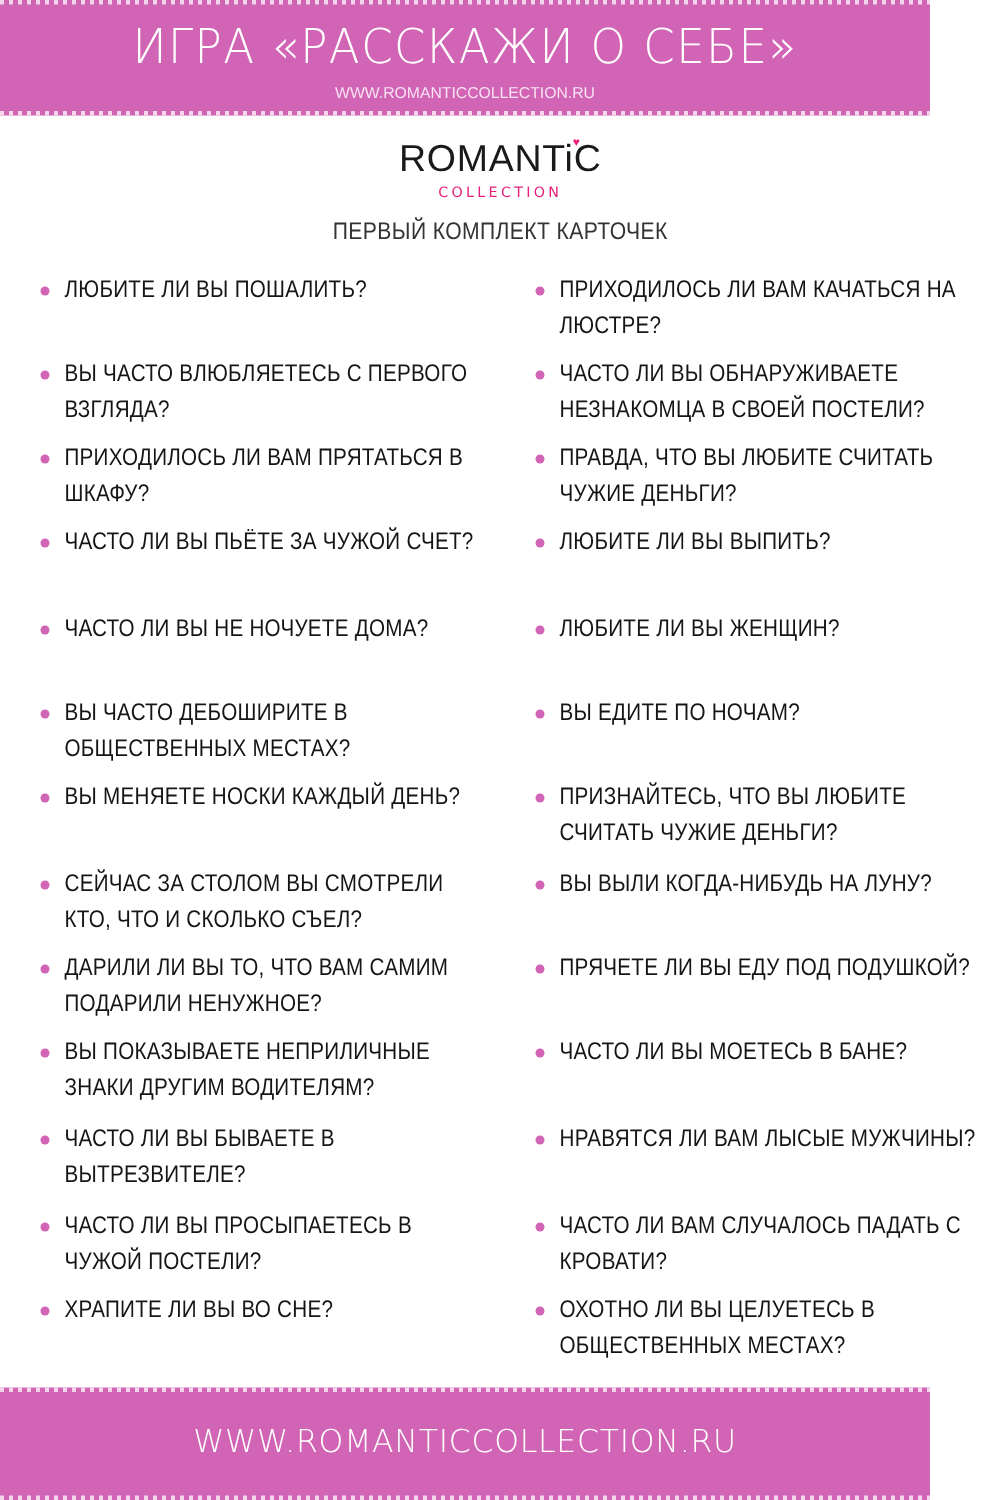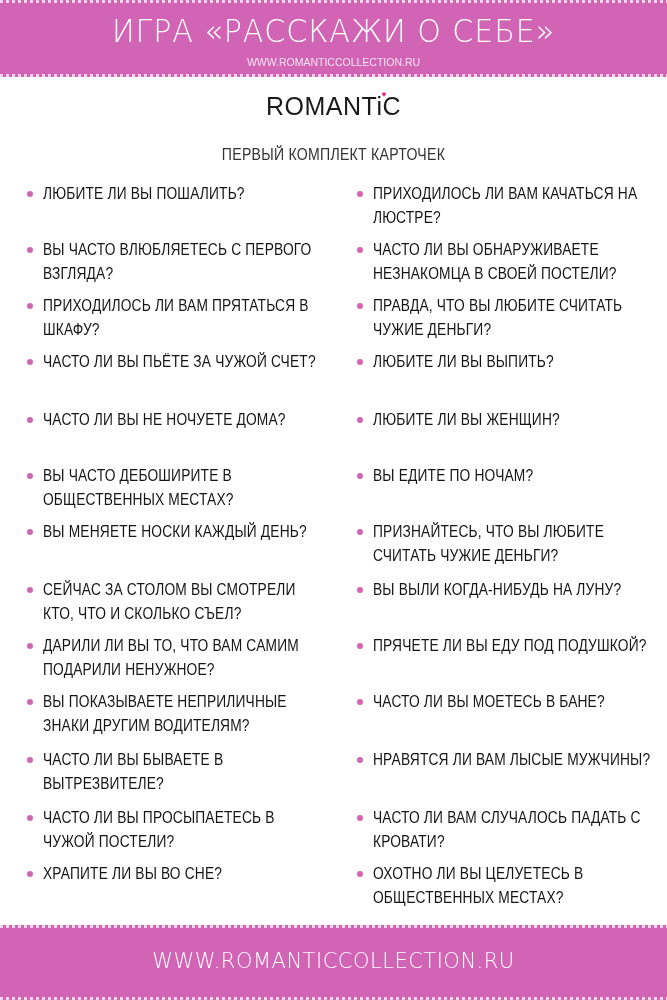--- a/index.html
+++ b/index.html
@@ -1,20 +1,20 @@
 <!DOCTYPE html>
 <html><head>
   <meta charset="utf-8">
   <style>
     * { box-sizing: border-box; margin: 0; padding: 0; }
     html, body { width: 667px; height: 1000px; background: #ffffff; overflow: hidden; }
     body { position: relative; font-family: "Liberation Sans", sans-serif; color: #1a1a1a; }
 
     .banner {
-      position: absolute; left: 0; width: 667px;
+      position: absolute; left: 0; width: 620px;
       background: #d264b6; color: #ffffff; text-align: center; padding-left: 44px;
     }
     .banner::before, .banner::after {
       content: ""; position: absolute; left: 0; right: 0; height: 3px;
       background-image: repeating-linear-gradient(90deg, #f4d6ec 0 3px, transparent 3px 6px);
     }
     .banner::before { top: 0; }
     .banner::after { bottom: 0; }
 
     .top-banner { top: 0; height: 77px; }
@@ -79,20 +79,21 @@
 <div class="banner top-banner">
   <div class="title">ИГРА «РАССКАЖИ О СЕБЕ»</div>
   <div class="url">WWW.ROMANTICCOLLECTION.RU</div>
 </div>
 
 <div class="logo">
   <span class="brand">
     <span>ROMANTiC</span>
     <span class="heart">♥</span>
   </span>
+  <span class="sub">COLLECTION</span>
 </div>
 
 <div class="set-title">ПЕРВЫЙ КОМПЛЕКТ КАРТОЧЕК</div>
 
 <div class="col left">
   <div class="item" style="top:182px"><span class="bullet"></span><span class="txt">ЛЮБИТЕ ЛИ ВЫ ПОШАЛИТЬ?</span></div>
   <div class="item" style="top:238px"><span class="bullet"></span><span class="txt">ВЫ ЧАСТО ВЛЮБЛЯЕТЕСЬ С ПЕРВОГО ВЗГЛЯДА?</span></div>
   <div class="item" style="top:294px"><span class="bullet"></span><span class="txt">ПРИХОДИЛОСЬ ЛИ ВАМ ПРЯТАТЬСЯ В ШКАФУ?</span></div>
   <div class="item" style="top:350px"><span class="bullet"></span><span class="txt">ЧАСТО ЛИ ВЫ ПЬЁТЕ ЗА ЧУЖОЙ СЧЕТ?</span></div>
   <div class="item" style="top:408px"><span class="bullet"></span><span class="txt">ЧАСТО ЛИ ВЫ НЕ НОЧУЕТЕ ДОМА?</span></div>

